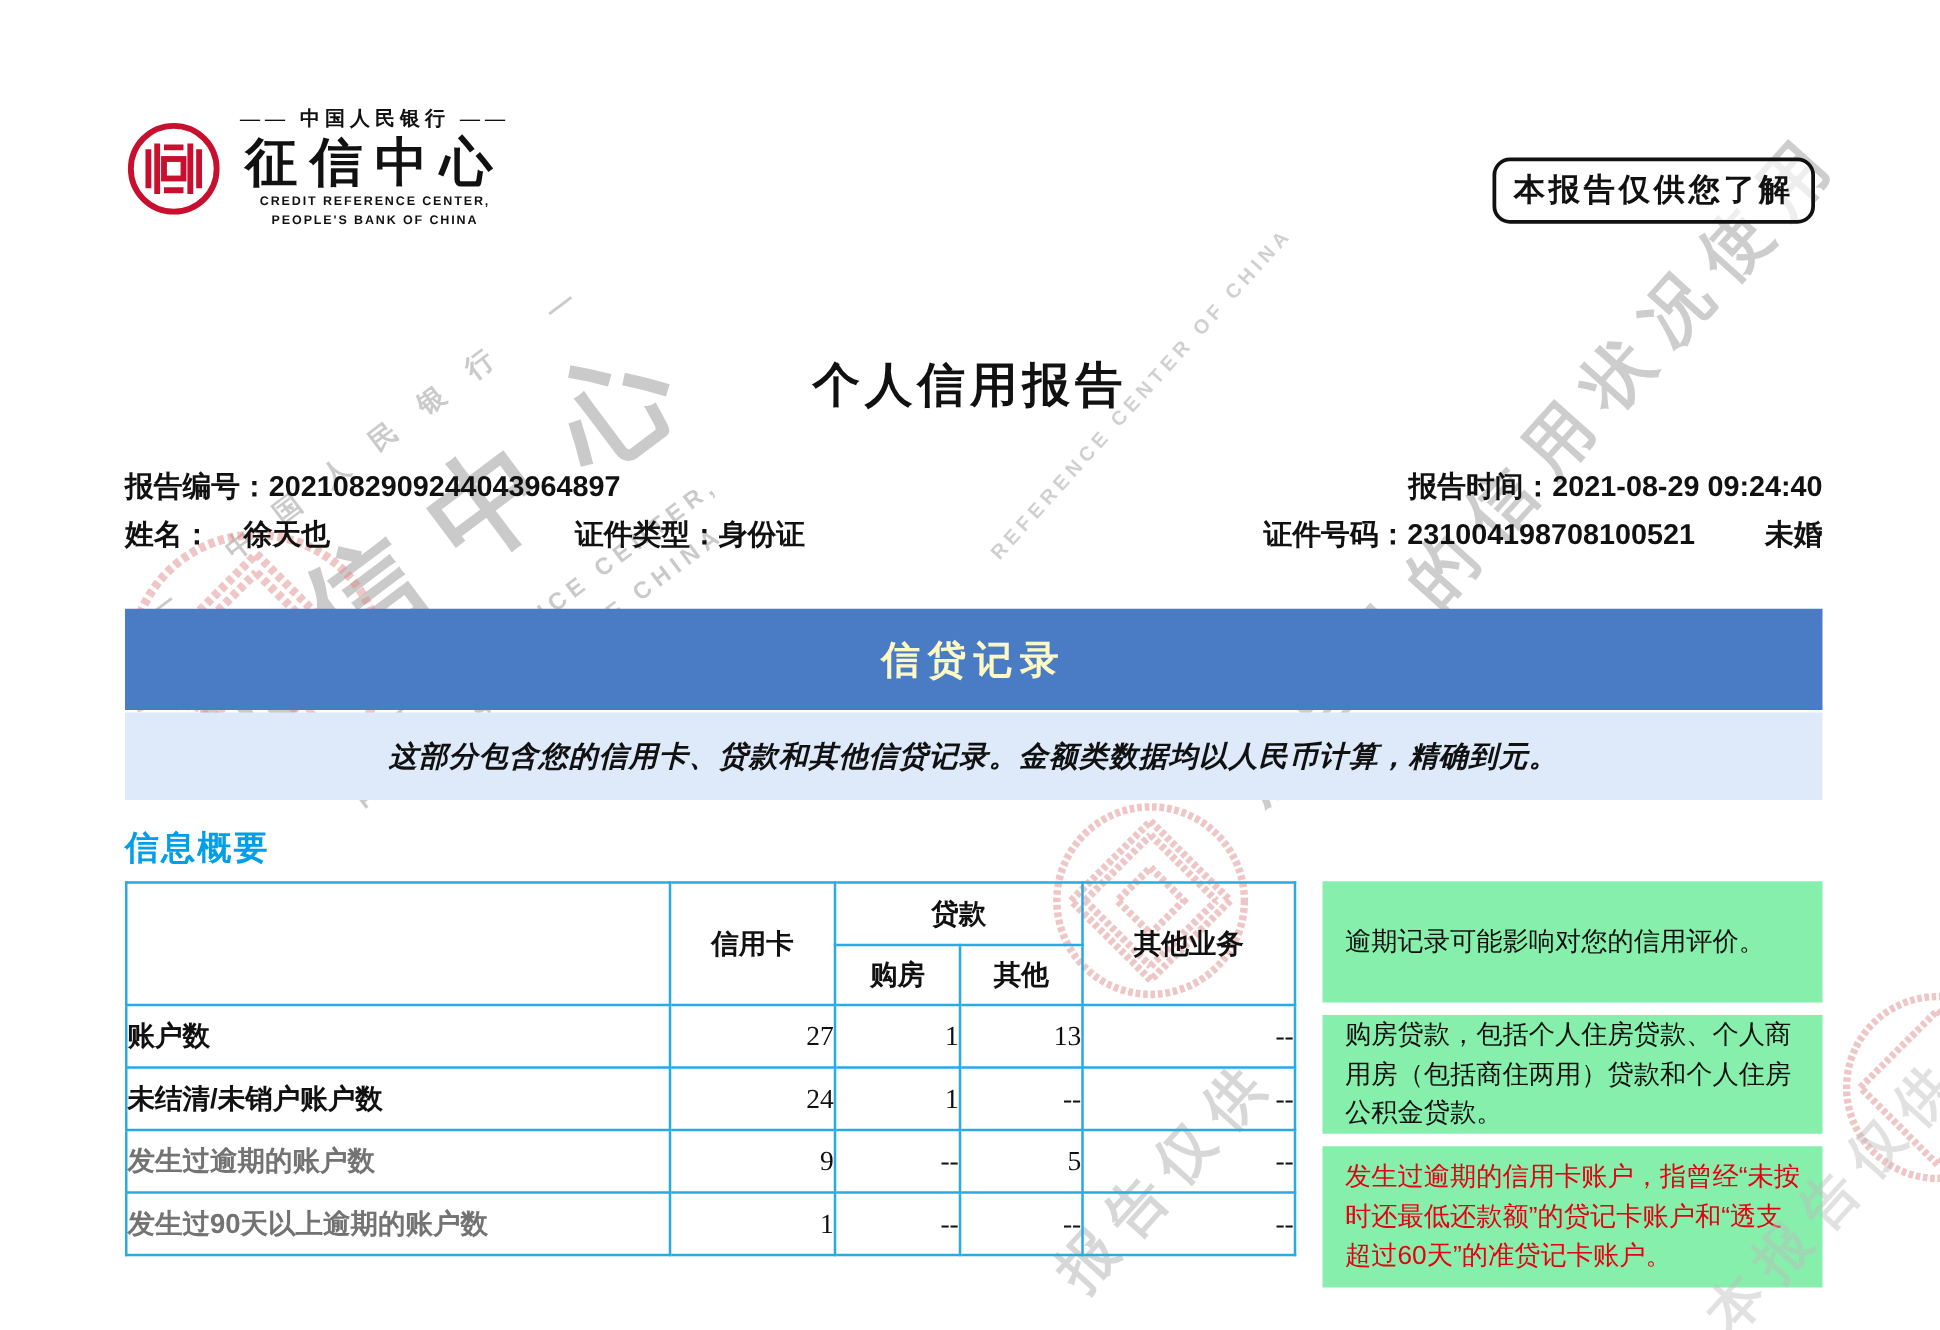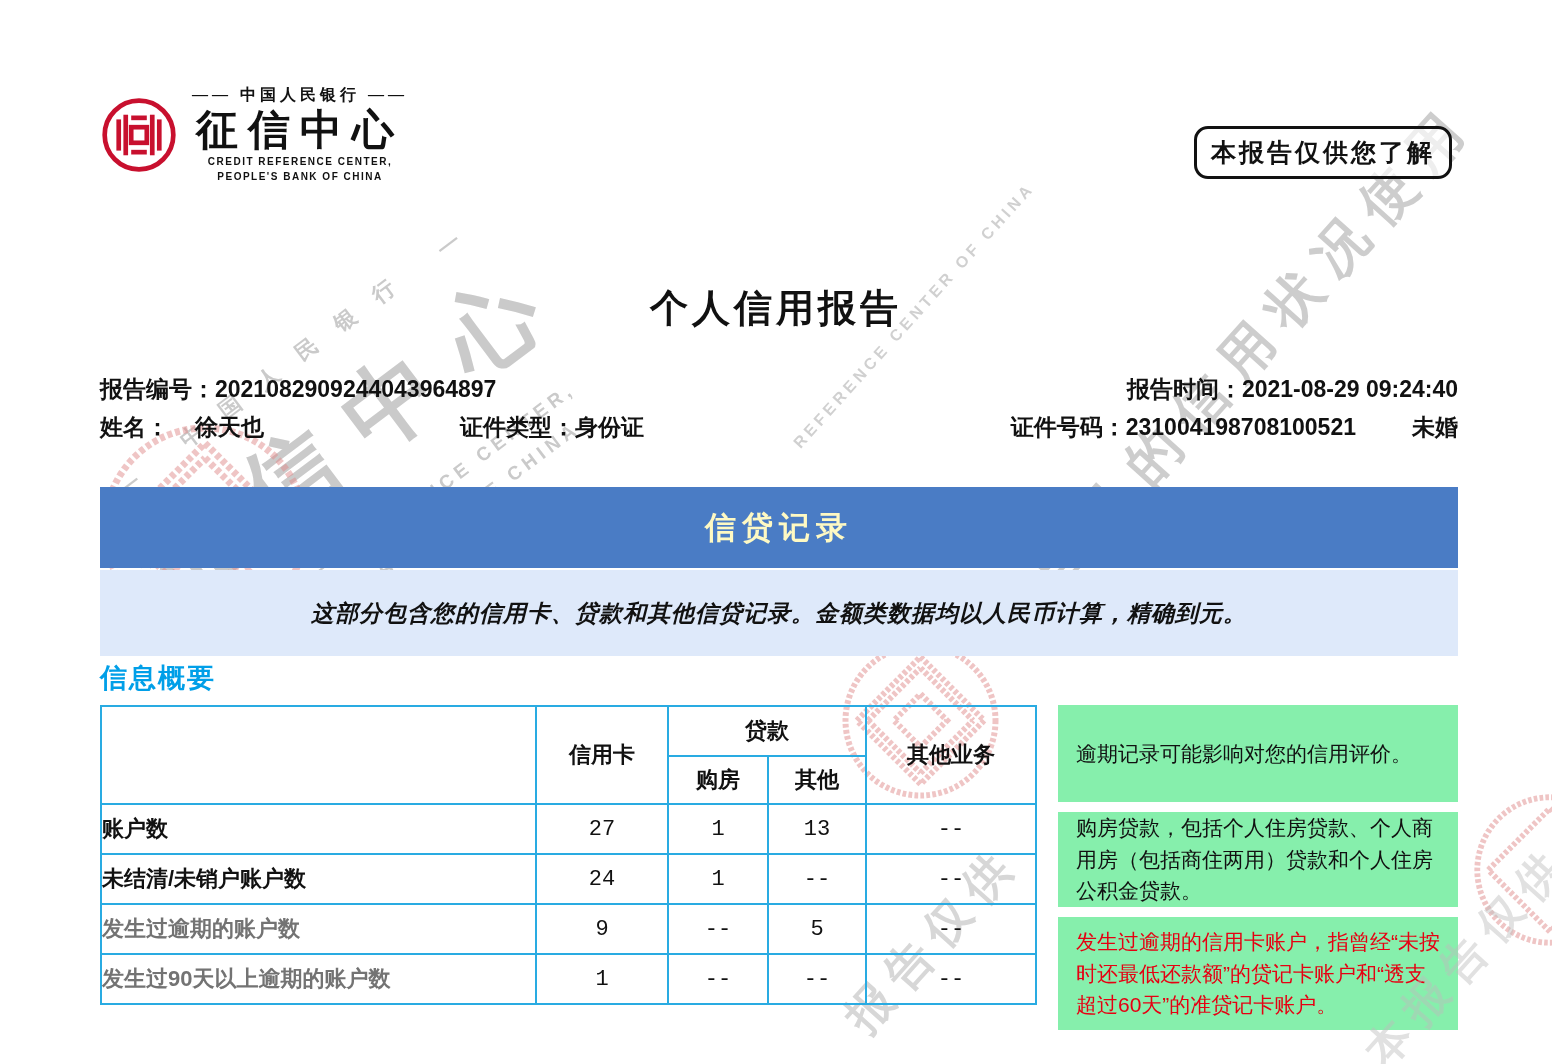--- a/index.html
+++ b/index.html
@@ -39,32 +39,32 @@
   .meta-a-right { right:94px;  top:374px; }
   .meta-b-name  { left:100px;  top:412px; }
   .meta-b-idtype{ left:460px;  top:412px; }
   .meta-b-right { right:94px;  top:412px; }
   .sp { display:inline-block; width:26px; }
   .sp-wide { display:inline-block; width:56px; }
   
   .banner { left:100px; top:487px; width:1358px; height:81px; background:#4a7cc5;
             display:flex; align-items:center; justify-content:center;
             color:#fef9c3; font-size:31px; font-weight:bold; letter-spacing:6px; }
-  .desc-bar { left:100px; top:570px; width:1358px; height:86px; background:#dee9fa;
+  .desc-bar { left:100px; top:570px; width:1358px; height:70px; background:#dee9fa;
               display:flex; align-items:center; justify-content:center;
               font-size:23px; font-weight:bold; font-style:italic; letter-spacing:1px; }
   .summary-heading { left:100px; top:660px; color:#009fe8; font-size:27px; font-weight:bold; letter-spacing:2px; }
   
   .tbl-wrap { left:100px; top:705px; }
   table.summary { border-collapse:collapse; table-layout:fixed; width:935px; background:transparent; }
   table.summary th, table.summary td { border:2px solid #29abe2; font-size:22px; padding:0; }
   table.summary th { font-weight:bold; color:#111; }
   td.lbl { text-align:left; padding-left:14px; font-weight:bold; }
   td.lbl.red { color:#737373; }
-  td.val { text-align:center; font-family:Liberation Mono, monospace; font-weight:normal; }
+  td.val { text-align:right; font-family:Liberation Serif, serif; font-weight:normal; }
   tr.hr1 { height:50px; } tr.hr2 { height:48px; } tr.dr { height:50px; }
   
   .note { left:1058px; width:400px; background:#86efac; box-sizing:border-box;
           padding:12px 18px; font-size:21px; line-height:1.5; display:flex; align-items:center; }
   .note-1 { top:705px;  height:97px; }
   .note-2 { top:812px;  height:95px;justify-content:center; }
   .note-3 { top:917px;  height:113px; color:#e60012; }
 </style>
 </head>
 <body>

